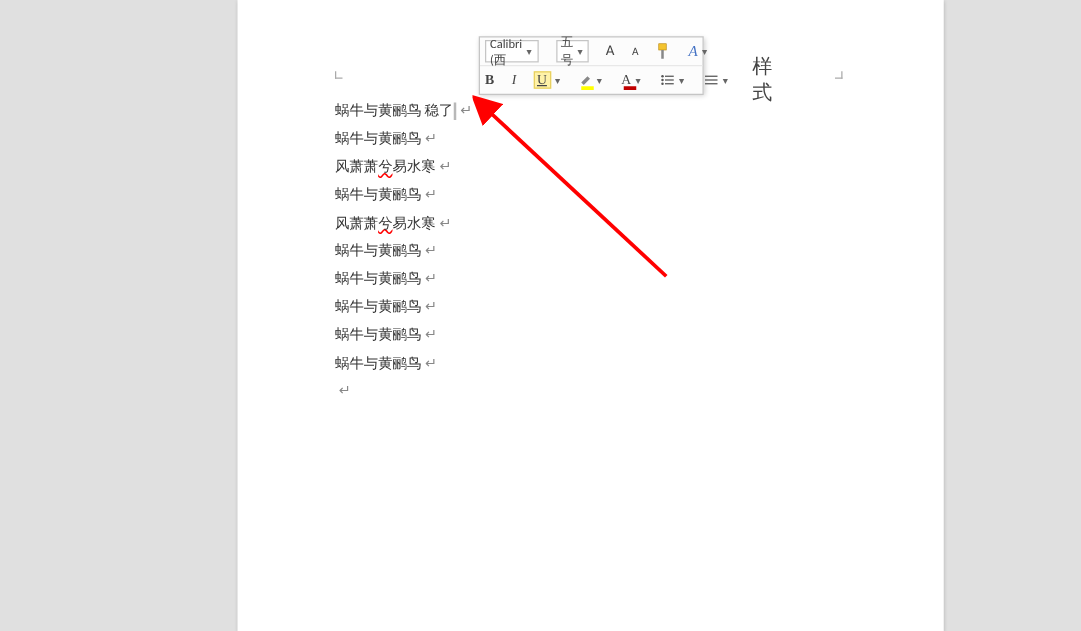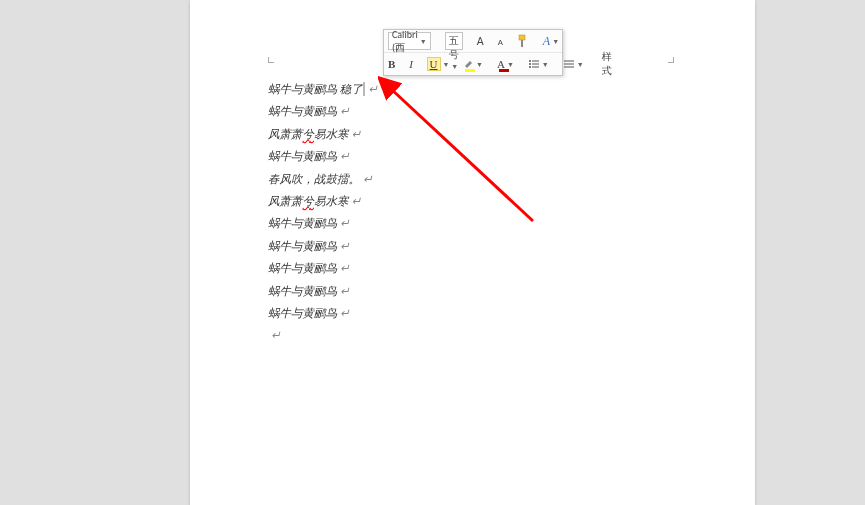--- a/index.html
+++ b/index.html
@@ -38,21 +38,20 @@
       border-right: 1px solid #aaa;
       border-bottom: 1px solid #aaa;
     }
     .doc-content {
       position: absolute;
       left: 268px;
       top: 78px;
       font-size: 11.5px;
       line-height: 22.4px;
       color: #333;
-      font-style: italic;
     }
     .doc-line {
       white-space: nowrap;
     }
     .selected {
       background: #b8b8b8;
       color: #333;
     }
     .para-mark {
       color: #888;
@@ -94,21 +93,21 @@
     .font-box {
       border: 1px solid #c5c5c5;
       height: 18px;
       padding: 1px 3px;
       font-size: 10px;
       background: #fff;
       display: flex;
       align-items: center;
     }
     .font-name-box { width: 50px; }
-    .font-size-box { width: 26px; flex-direction: column; }
+    .font-size-box { width: 26px; }
     .dropdown-arrow {
       font-size: 7px;
       color: #666;
       margin-left: 2px;
     }
     .tb-btn {
       width: 16px;
       height: 18px;
       display: flex;
       align-items: center;
@@ -129,21 +128,21 @@
     .color-bar {
       position: absolute;
       bottom: 1px;
       left: 2px;
       width: 10px;
       height: 3px;
     }
     .yellow-bar { background: #ffff00; }
     .red-bar { background: #c00000; }
     .styles-btn {
-      font-size: 10px;
+      font-size: 16px;
       padding: 0 4px;
       height: 18px;
       display: flex;
       align-items: center;
       cursor: pointer;
     }
     
     .red-arrow {
       position: absolute;
       left: 378px;
@@ -163,23 +162,20 @@
     <span>蜗牛与黄鹂鸟 稳了</span><span class="selected">    </span><span class="para-mark">↵</span>
   </div>
   <div class="doc-line">
     <span>蜗牛与黄鹂鸟</span><span class="para-mark">↵</span>
   </div>
   <div class="doc-line">
     <span>风萧萧</span><span class="red-err">兮</span><span>易水寒</span><span class="para-mark">↵</span>
   </div>
   <div class="doc-line">
     <span>蜗牛与黄鹂鸟</span><span class="para-mark">↵</span>
-  </div>
-  <div class="doc-line">
-    <span>春风吹，战鼓擂。</span><span class="para-mark">↵</span>
   </div>
   <div class="doc-line">
     <span>风萧萧</span><span class="red-err">兮</span><span>易水寒</span><span class="para-mark">↵</span>
   </div>
   <div class="doc-line">
     <span>蜗牛与黄鹂鸟</span><span class="para-mark">↵</span>
   </div>
   <div class="doc-line">
     <span>蜗牛与黄鹂鸟</span><span class="para-mark">↵</span>
   </div>

